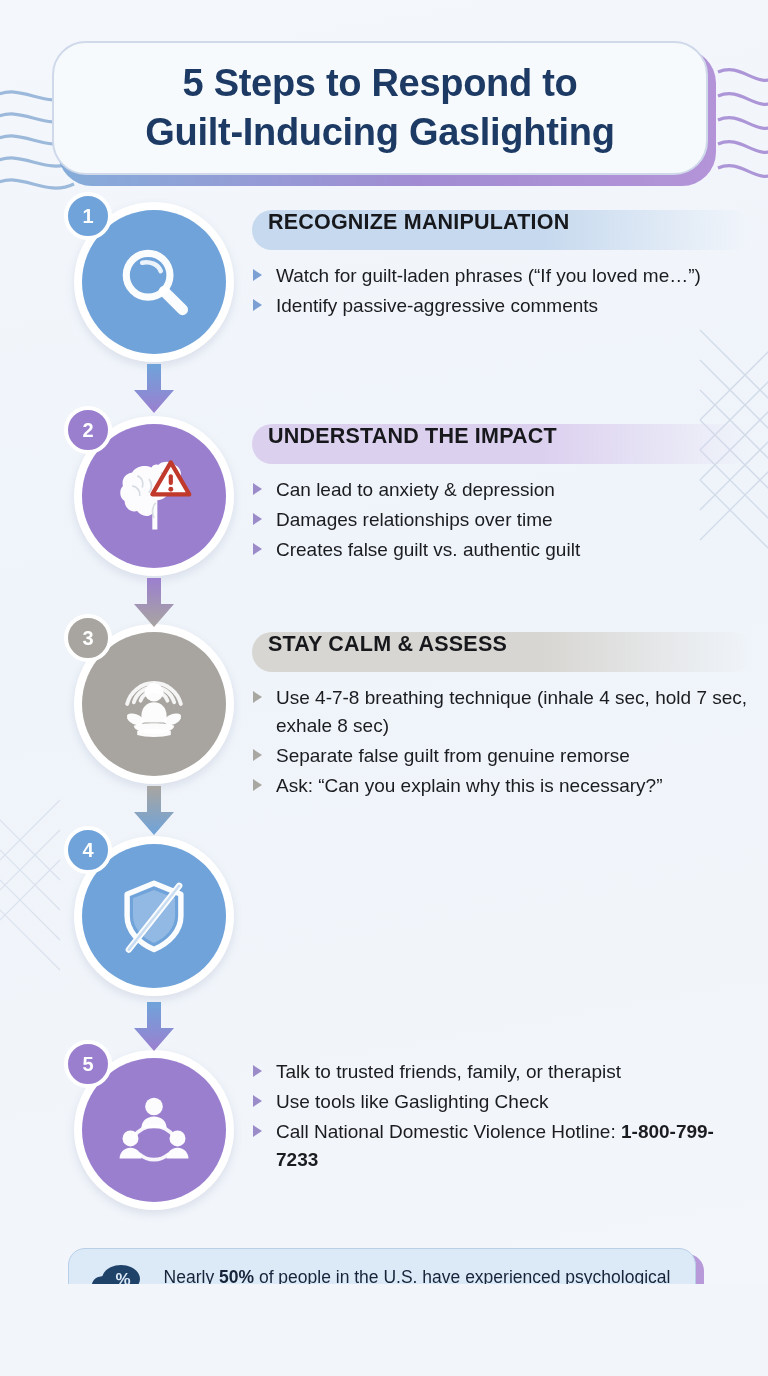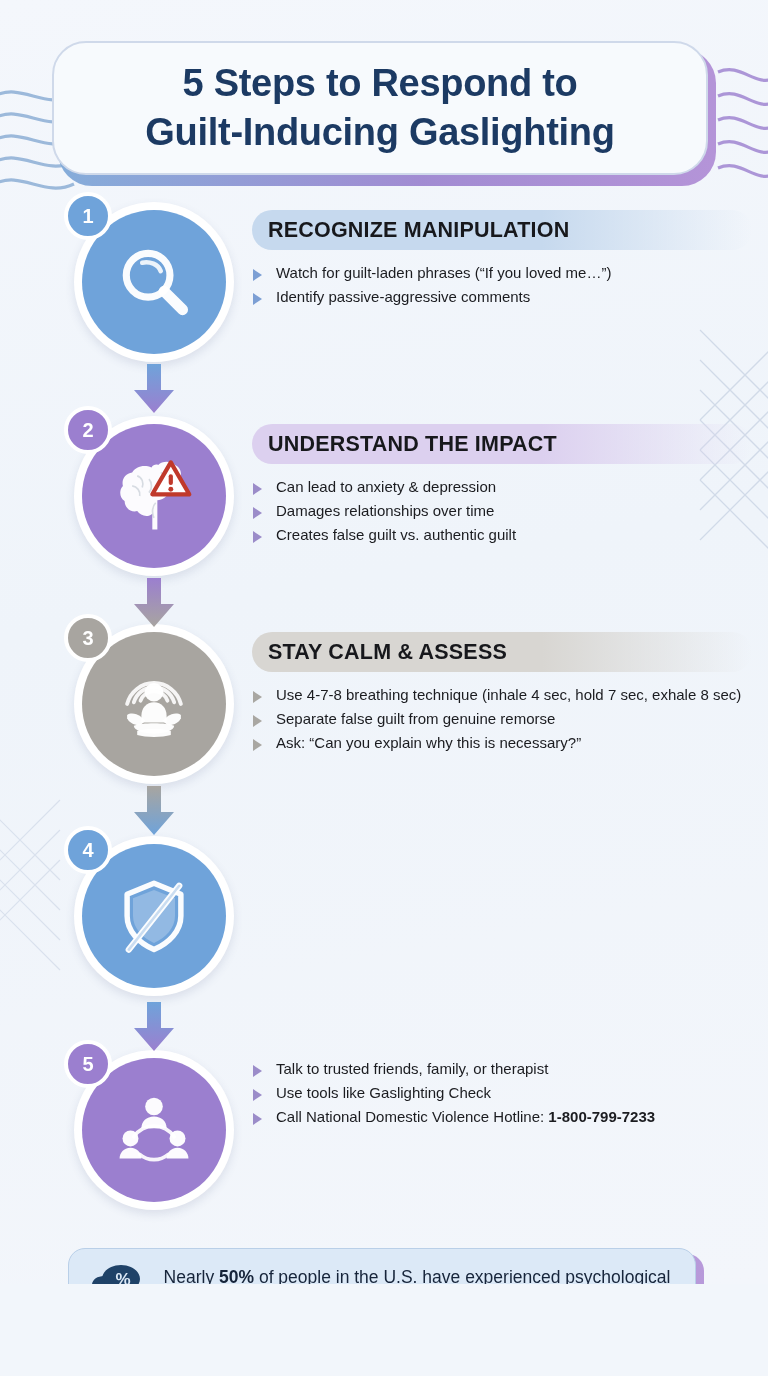--- a/index.html
+++ b/index.html
@@ -89,34 +89,34 @@
     z-index: 1;
   }
   .arrow svg { width: 46px; height: 50px; display: block; }
 
   .content { position: absolute; left: 252px; width: 500px; top: 14px; }
 
   .head-pill {
     position: relative;
     height: 40px;
     border-radius: 20px;
-    display: flex; align-items: center;
+    display: flex; align-items: flex-start;
     padding-left: 16px;
     margin-bottom: 12px;
   }
   .head-pill span {
     font-size: 21.5px; font-weight: 700; color: #17181c;
     letter-spacing: 0.2px;
   }
 
   ul.bullets { list-style: none; }
   ul.bullets li {
     position: relative;
     padding-left: 24px;
-    font-size: 15px;
+    font-size: 19px;
     line-height: 1.48;
     color: #1b1c20;
     margin-bottom: 2px;
   }
   ul.bullets li .tri {
     position: absolute; left: 1px; top: 7px;
     width: 0; height: 0;
     border-left: 9px solid #7c9fd4;
     border-top: 6px solid transparent;
     border-bottom: 6px solid transparent;

